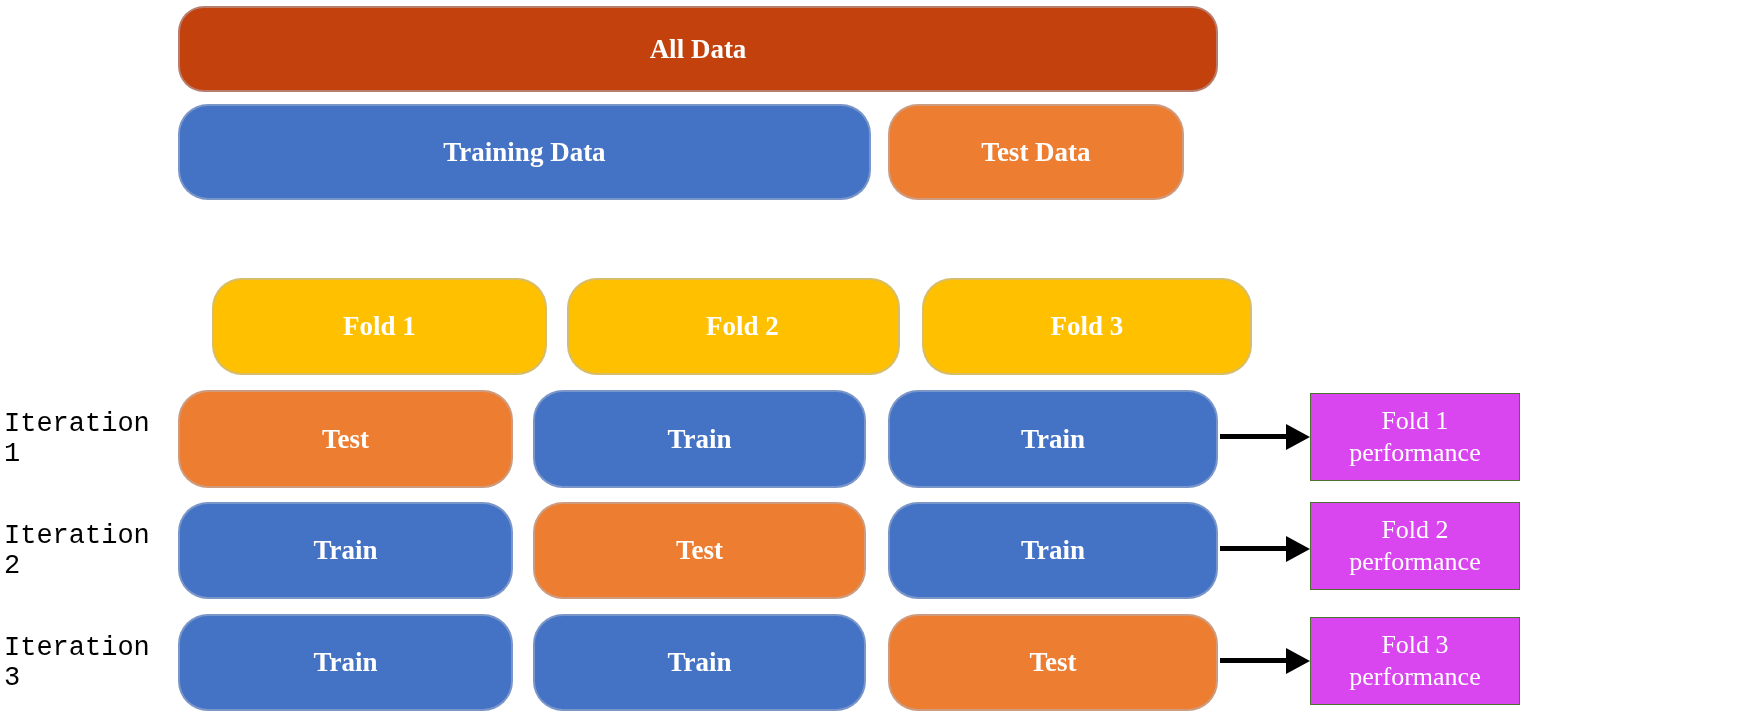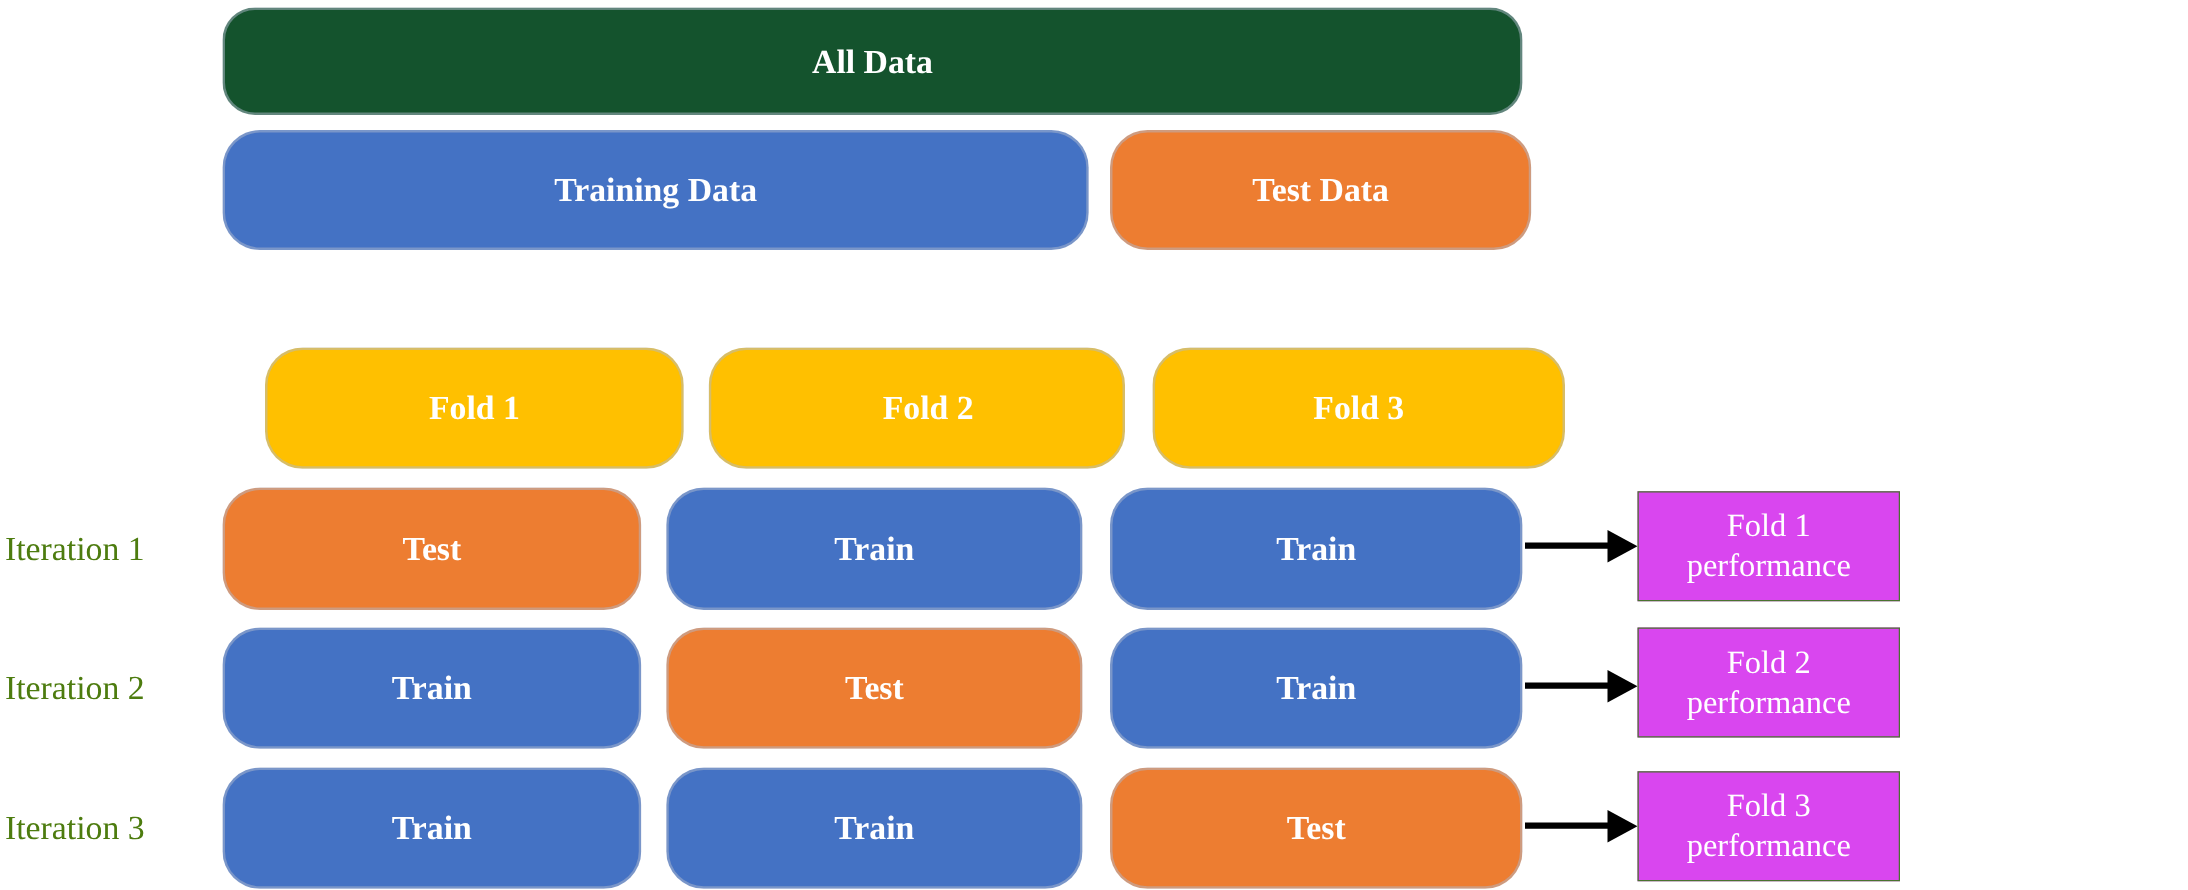--- a/index.html
+++ b/index.html
@@ -8,51 +8,51 @@
     font-family:"Liberation Serif","DejaVu Serif",serif;
   }
   .box{
     position:absolute;display:flex;align-items:center;justify-content:center;
     text-align:center;color:#ffffff;box-sizing:border-box;
   }
   .pill{
     border-radius:30px;font-weight:bold;font-size:27px;
     border:2px solid rgba(175,185,205,0.50);
   }
-  .gray{background:#14532d;border-radius:26px;}
+  .gray{background:#c2410c;border-radius:26px;}
   .c-train{background:#4472C4;}
   .c-test{background:#ED7D31;}
   .gold{background:#FFC000;margin-left:34px;}
   .green{
     background:#d946ef;border:1px solid #4a732f;
     font-size:26px;font-weight:normal;line-height:1.25;border-radius:0;
     padding:0 8px;
   }
   .rowlabel{
     position:absolute;display:flex;align-items:center;justify-content:flex-start;
-    color:#4d7c0f;font-size:27px;padding-left:4px;box-sizing:border-box;
+    color:#000000;font-size:27px;padding-left:4px;box-sizing:border-box;font-family:Liberation Mono, monospace;
   }
   .arrow{position:absolute;}
   .arrow .shaft{
     position:absolute;left:0;top:10px;height:5px;background:#000000;
   }
   .arrow .head{
     position:absolute;top:0;width:0;height:0;
     border-top:13px solid transparent;border-bottom:13px solid transparent;
     border-left:24px solid #000000;
   }
 </style>
 </head>
 <body>
 
 <div class="canvas">
 
   <div class="box pill gray" style="left:178px;top:6px;width:1040px;height:86px;">All Data</div>
   <div class="box pill c-train" style="left:178px;top:104px;width:693px;height:96px;">Training Data</div>
-  <div class="box pill c-test" style="left:888px;top:104px;width:337px;height:96px;">Test Data</div>
+  <div class="box pill c-test" style="left:888px;top:104px;width:296px;height:96px;">Test Data</div>
 
   <div class="box pill gold" style="left:178px;top:278px;width:335px;height:97px;">Fold 1</div>
   <div class="box pill gold" style="left:533px;top:278px;width:333px;height:97px;padding-left:18px;">Fold 2</div>
   <div class="box pill gold" style="left:888px;top:278px;width:330px;height:97px;">Fold 3</div>
 
   <div class="rowlabel" style="left:0px;top:390px;width:150px;height:98px;">Iteration 1</div>
   <div class="box pill cell c-test" style="left:178px;top:390px;width:335px;height:98px;">Test</div>
   <div class="box pill cell c-train" style="left:533px;top:390px;width:333px;height:98px;">Train</div>
   <div class="box pill cell c-train" style="left:888px;top:390px;width:330px;height:98px;">Train</div>
   <div class="arrow" style="left:1220px;top:424px;width:90px;height:26px;">

